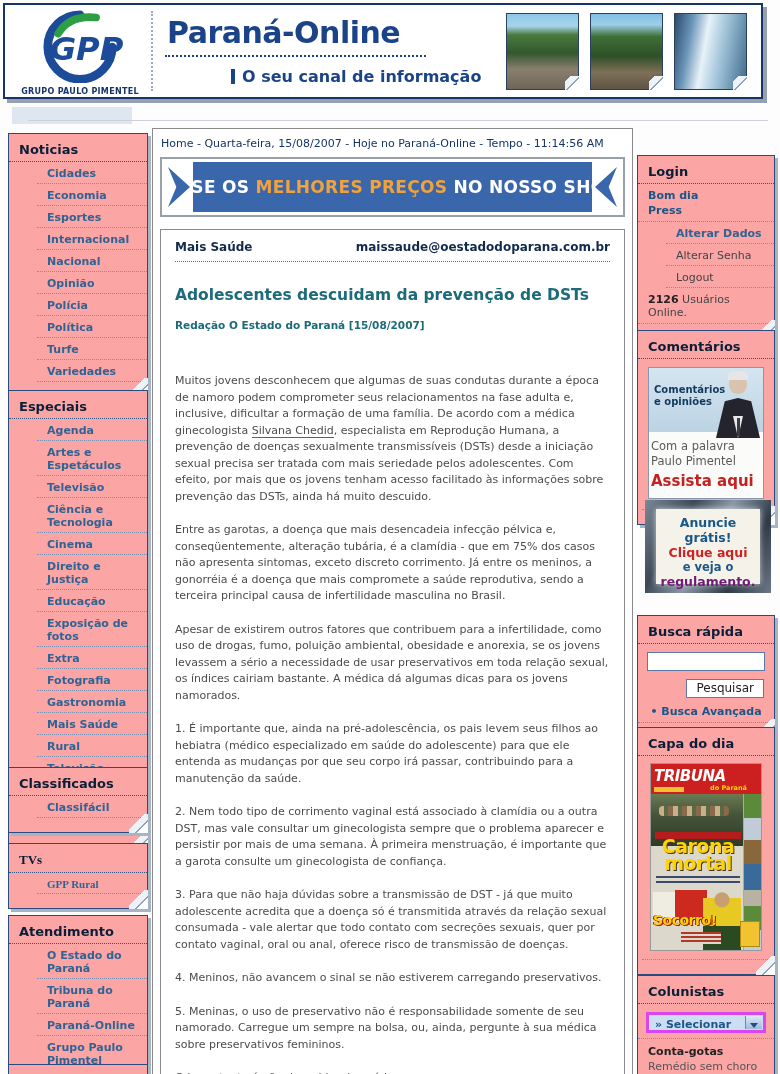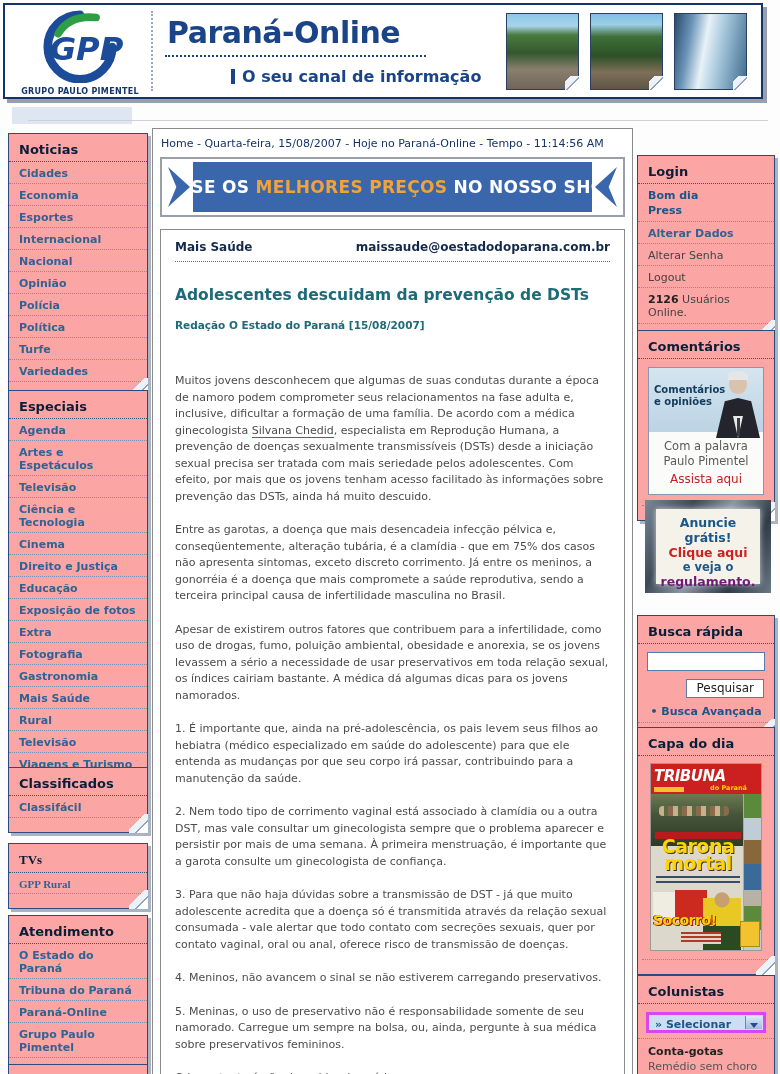--- a/index.html
+++ b/index.html
@@ -29,21 +29,21 @@
   
   .top-strip { position:absolute; left:12px; top:107px; width:120px; height:17px; background:#dde6f1; }
   .top-rule  { position:absolute; left:28px; top:120px; width:740px; height:1px; background:#ccd0d8; }
 
   
   .sbox { position:absolute; background:#fca5a5; border:1px solid #2a4a80;
           box-shadow:3px 3px 0 #aab3c2; padding:5px 0 14px; }
   .sbox-title { font-size:13px; font-weight:bold; color:#0a1e38; padding:3px 10px 4px;
                 border-bottom:1px dotted #33507e; }
   .sbox-item { font-size:11px; font-weight:bold; color:#2f6394; padding:5px 10px 3px;
-               border-bottom:1px dotted #7a90b0; cursor:pointer; }
+               border-bottom:1px dotted #7a90b0; cursor:pointer;margin-left:28px; }
   .sbox-item.plain { font-weight:normal; color:#444; }
   .curl { position:absolute; right:-1px; bottom:-1px; width:19px; height:19px;
           background:linear-gradient(315deg,#ffffff 0,#ffffff 8px,#8fa3bd 8px,#8fa3bd 9.5px,
                      #edf1f8 9.5px,#edf1f8 16px,rgba(0,0,0,0) 16px); }
 
   
   .box-noticias      { left:8px; top:133px; width:140px; }
   .box-especiais     { left:8px; top:390px; width:140px; }
   .box-classificados { left:8px; top:767px; width:140px; }
   .box-tvs           { left:8px; top:843px; width:140px;font-family:Liberation Serif, serif; }
@@ -97,23 +97,23 @@
   .avatar { position:absolute; right:3px; top:5px; width:44px; height:58px; }
   .avatar-head { position:absolute; left:13px; top:0; width:18px; height:21px; background:#d9c3ac;
                  border-radius:50% 50% 46% 46%; }
   .avatar-head::before { content:''; position:absolute; left:-1px; top:-2px; width:20px; height:9px;
                  background:#e6e6e6; border-radius:50% 50% 0 0; }
   .avatar-body { position:absolute; bottom:-7px; left:0; width:44px; height:40px; background:#24242c;
                  clip-path:polygon(0 100%,20% 8%,50% 0,80% 8%,100% 100%); }
   .avatar-shirt { position:absolute; bottom:-7px; left:17px; width:10px; height:22px; background:#e8e8ea;
                  clip-path:polygon(0 0,100% 0,50% 100%); }
   .avatar-tie { position:absolute; bottom:-5px; left:21px; width:3px; height:18px; background:#3a3a44; }
-  .com-ad-bottom { background:#fbfbf9; text-align:center; padding:7px 2px 8px; }
+  .com-ad-bottom { background:#fbfbf9; text-align:left; padding:7px 2px 8px; }
   .com-ad-line { font-size:11.5px; color:#5a5a5a; line-height:15px; }
-  .com-ad-cta  { font-size:12px; font-weight:normal; color:#c22222; margin-top:3px; cursor:pointer; }
+  .com-ad-cta  { font-size:15px; font-weight:bold; color:#c22222; margin-top:3px; cursor:pointer; }
 
   .anuncie { position:absolute; left:645px; top:500px; width:126px; height:93px; cursor:pointer;
              background:linear-gradient(120deg,#7a8898 0%,#3c4856 28%,#8a97a5 50%,#2e3a46 75%,#6b7886 100%); }
   .anuncie-panel { position:absolute; left:11px; top:9px; right:11px; bottom:9px; background:#f5f3e9;
              box-shadow:0 0 6px rgba(255,255,255,.7); text-align:center; padding-top:6px; }
   .anuncie-l1 { font-size:12.5px; font-weight:bold; color:#1a5688; }
   .anuncie-l2 { font-size:12.5px; font-weight:bold; color:#cc2222; }
   .anuncie-l3 { font-size:11.5px; font-weight:bold; color:#1a5688; }
   .anuncie-l4 { font-size:12.5px; font-weight:bold; color:#701a75; }
 

